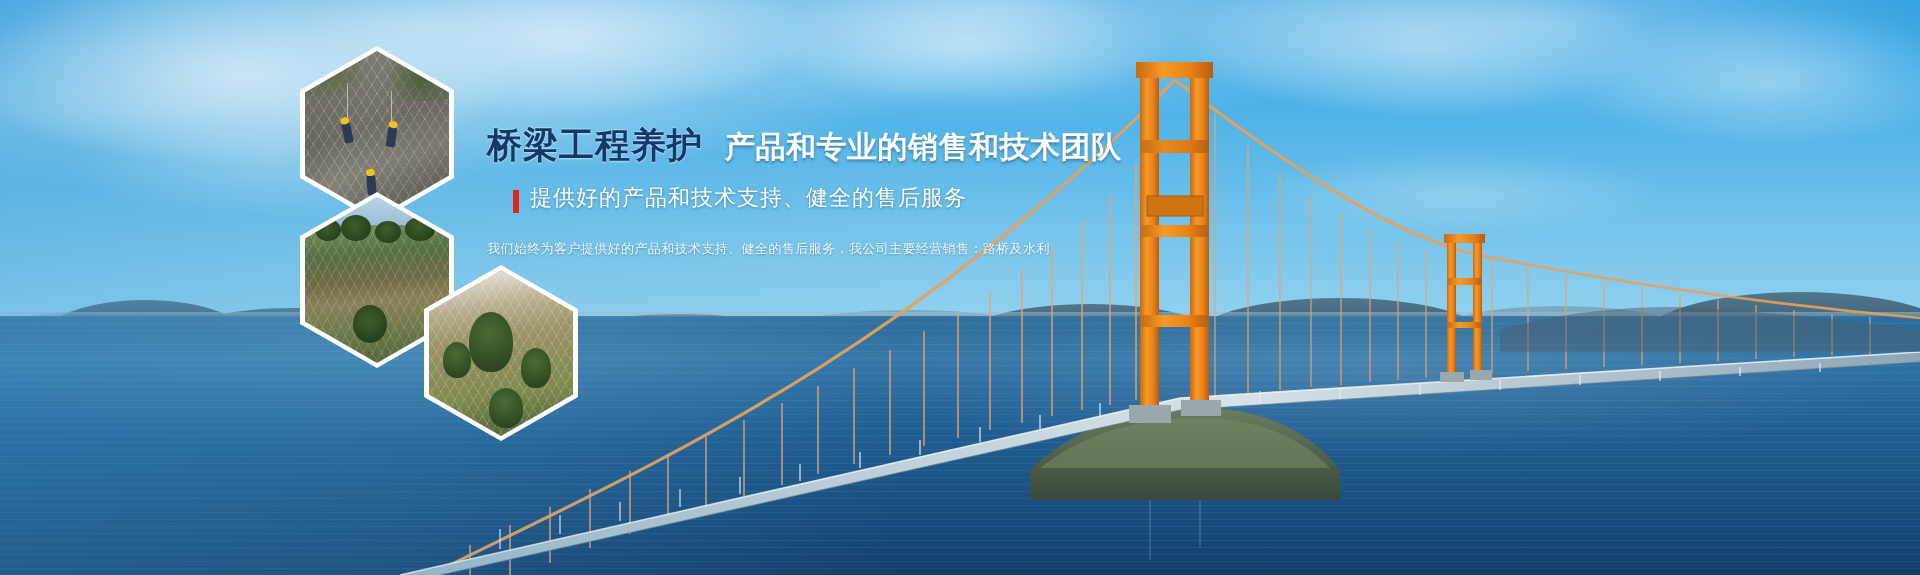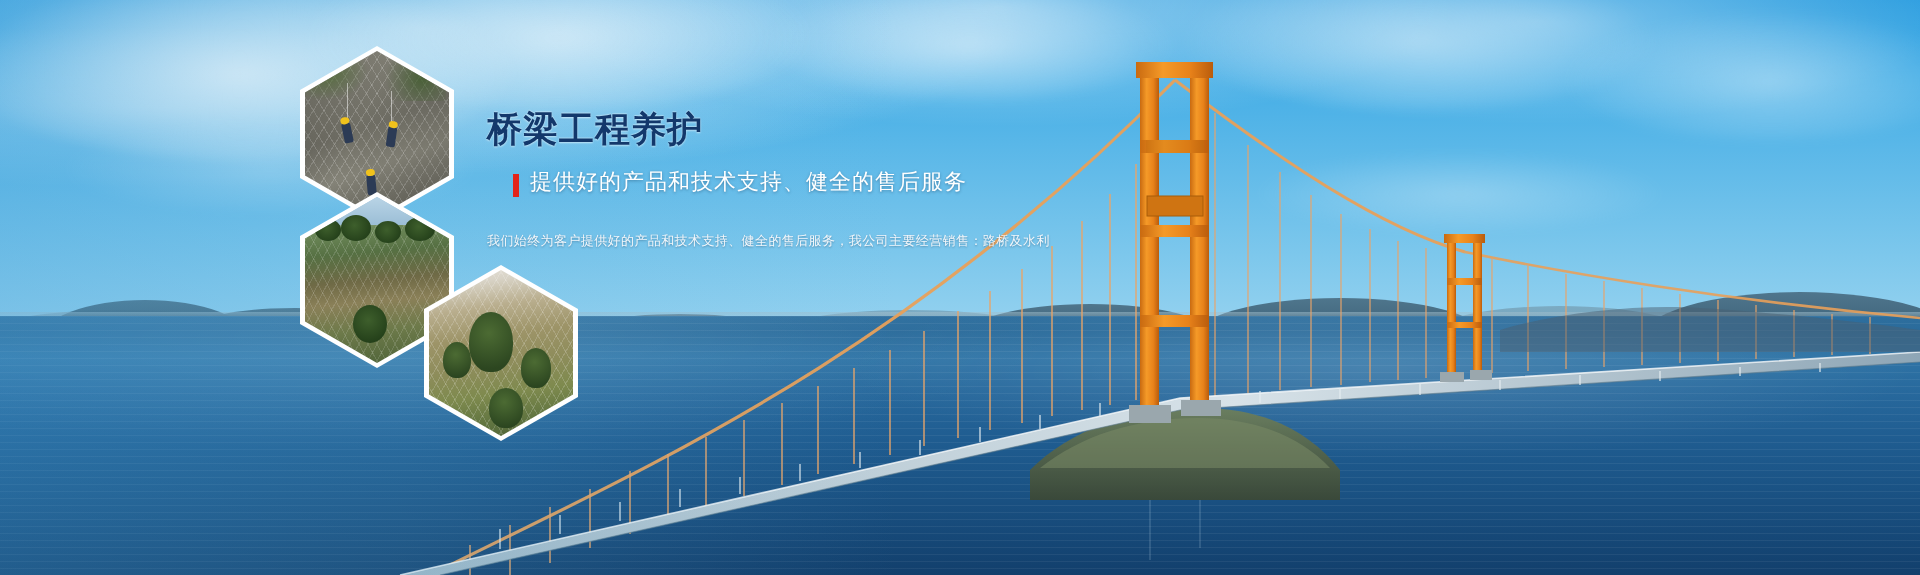--- a/index.html
+++ b/index.html
@@ -119,37 +119,37 @@
   .photo3{
     position:absolute;inset:0;
     background:
       repeating-linear-gradient(60deg, rgba(255,255,255,.16) 0 1px, rgba(255,255,255,0) 1px 8px),
       repeating-linear-gradient(-60deg, rgba(255,255,255,.16) 0 1px, rgba(255,255,255,0) 1px 8px),
       linear-gradient(172deg,#e7e3da 0%,#d8d3c6 10%,#b9ae8e 24%,#9d9468 40%,#8f8d5c 55%,#7e8a4e 72%,#5f7340 88%,#4a5e33 100%);
   }
   .photo3 .tree{position:absolute;border-radius:50% 50% 45% 45%;background:radial-gradient(circle at 45% 35%, #4c6b33, #2c4620 78%);}
 
   
-  .content{position:absolute;left:487px;top:106px;width:700px;}
+  .content{position:absolute;left:487px;top:122px;width:700px;}
   .title-row{display:flex;align-items:baseline;white-space:nowrap;}
   .title-main{
     font-size:35px;font-weight:bold;color:#13386b;letter-spacing:1px;
     text-shadow:0 1px 2px rgba(255,255,255,.55), 0 -1px 1px rgba(255,255,255,.35);
   }
   .title-sub{
     font-size:30px;font-weight:bold;color:#ffffff;letter-spacing:.5px;margin-left:22px;
     text-shadow:0 2px 3px rgba(20,50,80,.45);
   }
   .subtitle{display:flex;align-items:flex-end;margin-top:14px;padding-left:26px;}
   .redbar{width:6px;height:23px;background:#e2231a;margin-right:11px;flex:none;}
   .subtitle-text{
     font-size:22px;color:#ffffff;letter-spacing:1px;
     text-shadow:0 1px 3px rgba(20,50,80,.42);
   }
-  .desc{margin-top:33px;font-size:13px;line-height:21px;color:#f2f7fb;max-width:540px;
+  .desc{margin-top:25px;font-size:13px;line-height:21px;color:#f2f7fb;max-width:540px;
     letter-spacing:.4px;text-shadow:0 1px 2px rgba(20,50,80,.4);}
   .desc div{white-space:nowrap;}
 </style>
 </head>
 <body>
 
 <div class="banner">
 
   <div class="sky"></div>
   <div class="sky-haze"></div>
@@ -347,20 +347,21 @@
         <div class="tree" style="left:14px;top:72px;width:28px;height:36px;"></div>
         <div class="tree" style="left:92px;top:78px;width:30px;height:40px;"></div>
         <div class="tree" style="left:60px;top:118px;width:34px;height:40px;"></div>
       </div>
     </div>
   </div>
 
   <div class="content">
     <div class="title-row">
       <span class="title-main">桥梁工程养护</span>
+      <span class="title-sub">产品和专业的销售和技术团队</span>
     </div>
     <div class="subtitle">
       <span class="redbar"></span>
       <span class="subtitle-text">提供好的产品和技术支持、健全的售后服务</span>
     </div>
     <div class="desc">
       <div>我们始终为客户提供好的产品和技术支持、健全的售后服务，我公司主要经营销售：路桥及水利</div>
     </div>
   </div>
 

